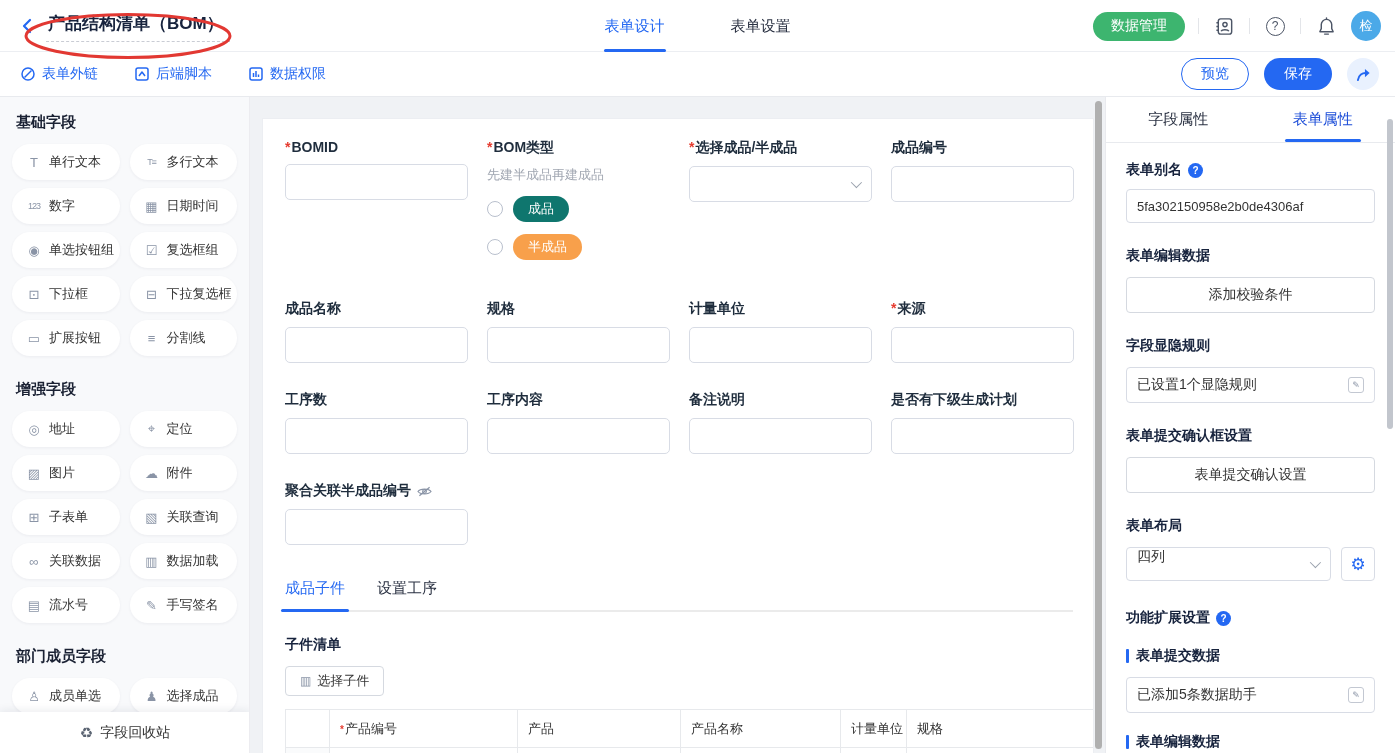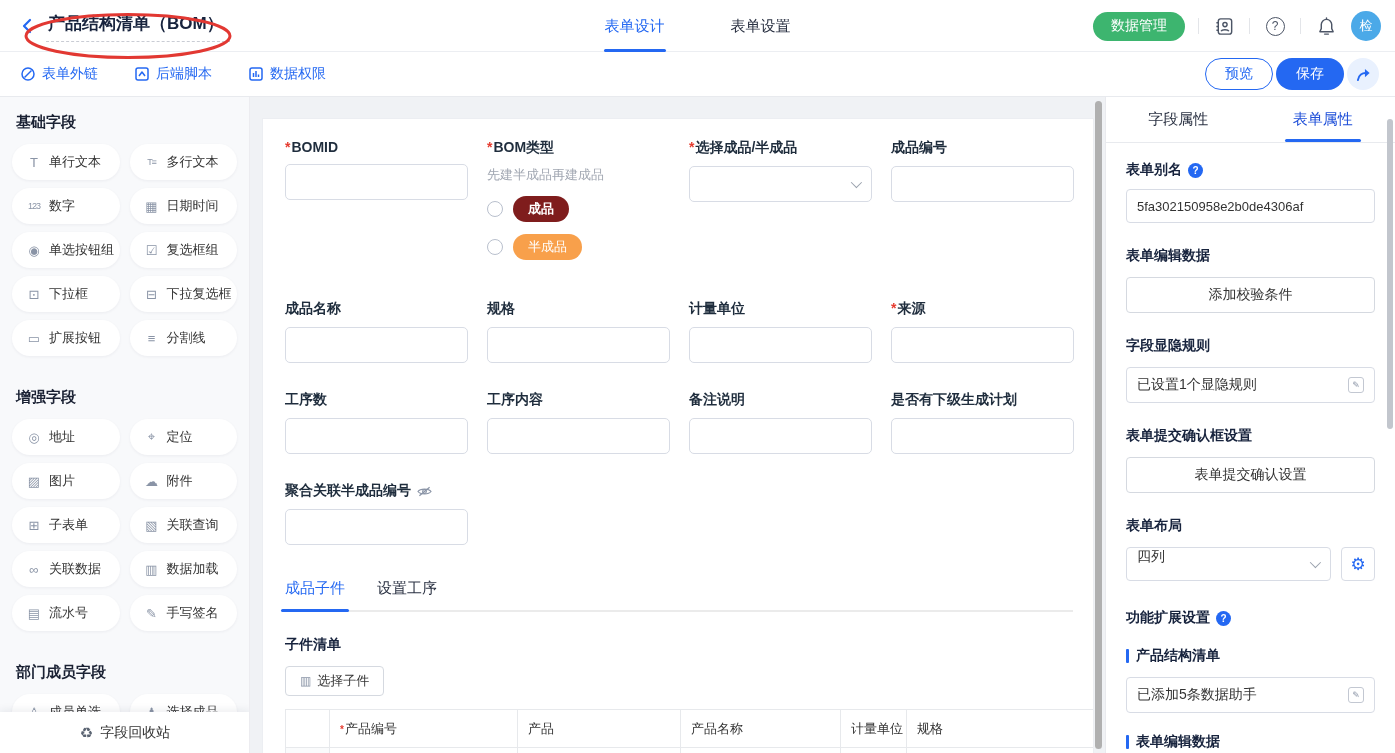--- a/index.html
+++ b/index.html
@@ -30,34 +30,34 @@
   .help-circle { width:19px; height:19px; border:1.5px solid #4c5566; border-radius:50%;
     display:flex; align-items:center; justify-content:center; font-size:12px; color:#4c5566; }
   .avatar { width:30px; height:30px; border-radius:50%; background:#4ba9e8; color:#fff; font-size:13px;
     display:flex; align-items:center; justify-content:center; cursor:pointer; }
 
   
   .sub-toolbar { position:absolute; top:52px; left:0; width:100%; height:45px; background:#fff;
     border-bottom:1px solid #e8eaee; display:flex; align-items:center; z-index:29; }
   .tool-links { display:flex; gap:36px; padding-left:20px; }
   .tool-link { display:flex; align-items:center; gap:6px; color:#2468f2; font-size:14px; cursor:pointer; }
-  .tool-right { position:absolute; right:16px; display:flex; align-items:center; gap:3px; }
+  .tool-right { position:absolute; right:16px; display:flex; align-items:center; gap:15px; }
   .btn-preview { width:68px; height:32px; border-radius:16px; border:1px solid #2468f2; color:#2468f2;
     background:#fff; font-size:14px; cursor:pointer; }
   .btn-save { width:68px; height:32px; border-radius:16px; border:none; color:#fff;
     background:#2468f2; font-size:14px; cursor:pointer; }
   .share-btn { width:32px; height:32px; border-radius:50%; background:#e9f1fe; display:flex;
     align-items:center; justify-content:center; cursor:pointer; }
 
   
   .sidebar { position:absolute; top:97px; left:0; width:250px; height:656px; background:#f8f9fb;
     overflow:hidden; border-right:1px solid #ececf0; }
   .side-inner { padding:16px 12px 0 12px; }
   .sec-title { font-size:15px; font-weight:bold; color:#1a2133; margin:0 0 12px 4px; }
-  .sec-title.mt { margin-top:32px; }
+  .sec-title.mt { margin-top:24px; }
   .pill-grid { display:grid; grid-template-columns:1fr 1fr; column-gap:10px; row-gap:8px; margin-bottom:4px; }
   .field-pill { height:36px; background:#fff; border-radius:18px; display:flex; align-items:center;
     padding-left:14px; gap:7px; cursor:grab; box-shadow:0 1px 3px rgba(30,40,70,.06); }
   .pill-icon { color:#8a94a6; font-size:13px; width:16px; text-align:center; flex:none; }
   .pill-icon.sm { font-size:9px; letter-spacing:-1px; }
   .pill-label { font-size:13px; color:#333; white-space:nowrap; }
   .recycle-bar { position:absolute; bottom:0; left:0; width:250px; height:41px; background:#fff;
     box-shadow:0 -2px 8px rgba(30,40,70,.08); display:flex; align-items:center; justify-content:center;
     gap:7px; cursor:pointer; }
   .recycle-glyph { color:#5b6472; font-size:15px; }
@@ -76,21 +76,21 @@
   .fi { width:183px; height:36px; border:1px solid #d8dce5; border-radius:5px; background:#fff; outline:none;
     font-size:13px; padding:0 8px; }
   .select-box { position:relative; width:183px; height:36px; border:1px solid #d8dce5; border-radius:5px;
     background:#fff; cursor:pointer; }
   .chev { position:absolute; right:12px; top:13px; width:8px; height:8px; border-right:1.5px solid #9aa1ad;
     border-bottom:1.5px solid #9aa1ad; transform:rotate(45deg) translateY(-2px); }
   .fhint { font-size:13px; color:#a0a6b1; margin:2px 0 12px; }
   .radio-row { display:flex; align-items:center; gap:10px; margin-bottom:12px; }
   .radio-circle { width:16px; height:16px; border:1.5px solid #b9c0cd; border-radius:50%; background:#fff; cursor:pointer; flex:none; }
   .tag { color:#fff; font-size:13px; padding:4px 15px; border-radius:13px; }
-  .tag-green { background:#7f1d1d;font-weight:bold; }
+  .tag-green { background:#0f766e; }
   .tag-orange { background:#f8a04b; }
   .label-icon { display:inline-block; vertical-align:-3px; margin-left:5px; }
 
   .sub-tabs { margin:34px 0 0 22px; display:flex; gap:32px; position:relative; width:788px;
     border-bottom:2px solid #ebebeb; }
   .sub-tab { font-size:15px; color:#2a3142; padding-bottom:12px; cursor:pointer; position:relative; }
   .sub-tab.active { color:#2468f2; }
   .sub-tab.active::after { content:""; position:absolute; left:-4px; right:-4px; bottom:-2px; height:3px;
     background:#2468f2; border-radius:2px; }
 
@@ -491,21 +491,21 @@
         </span>
       </div>
 
       <div class="p-label" style="margin-top:28px">
         <span>功能扩展设置</span>
         <span class="help-dot">?</span>
       </div>
 
       <div class="sub-sec">
         <span class="blue-bar"></span>
-        <span>产品结构清单</span>
+        <span>表单提交数据</span>
       </div>
       <div class="p-valuebox">
         <span>已添加5条数据助手</span>
         <span class="edit-ic">✎</span>
       </div>
 
       <div class="sub-sec">
         <span class="blue-bar"></span>
         <span>表单编辑数据</span>
       </div>

